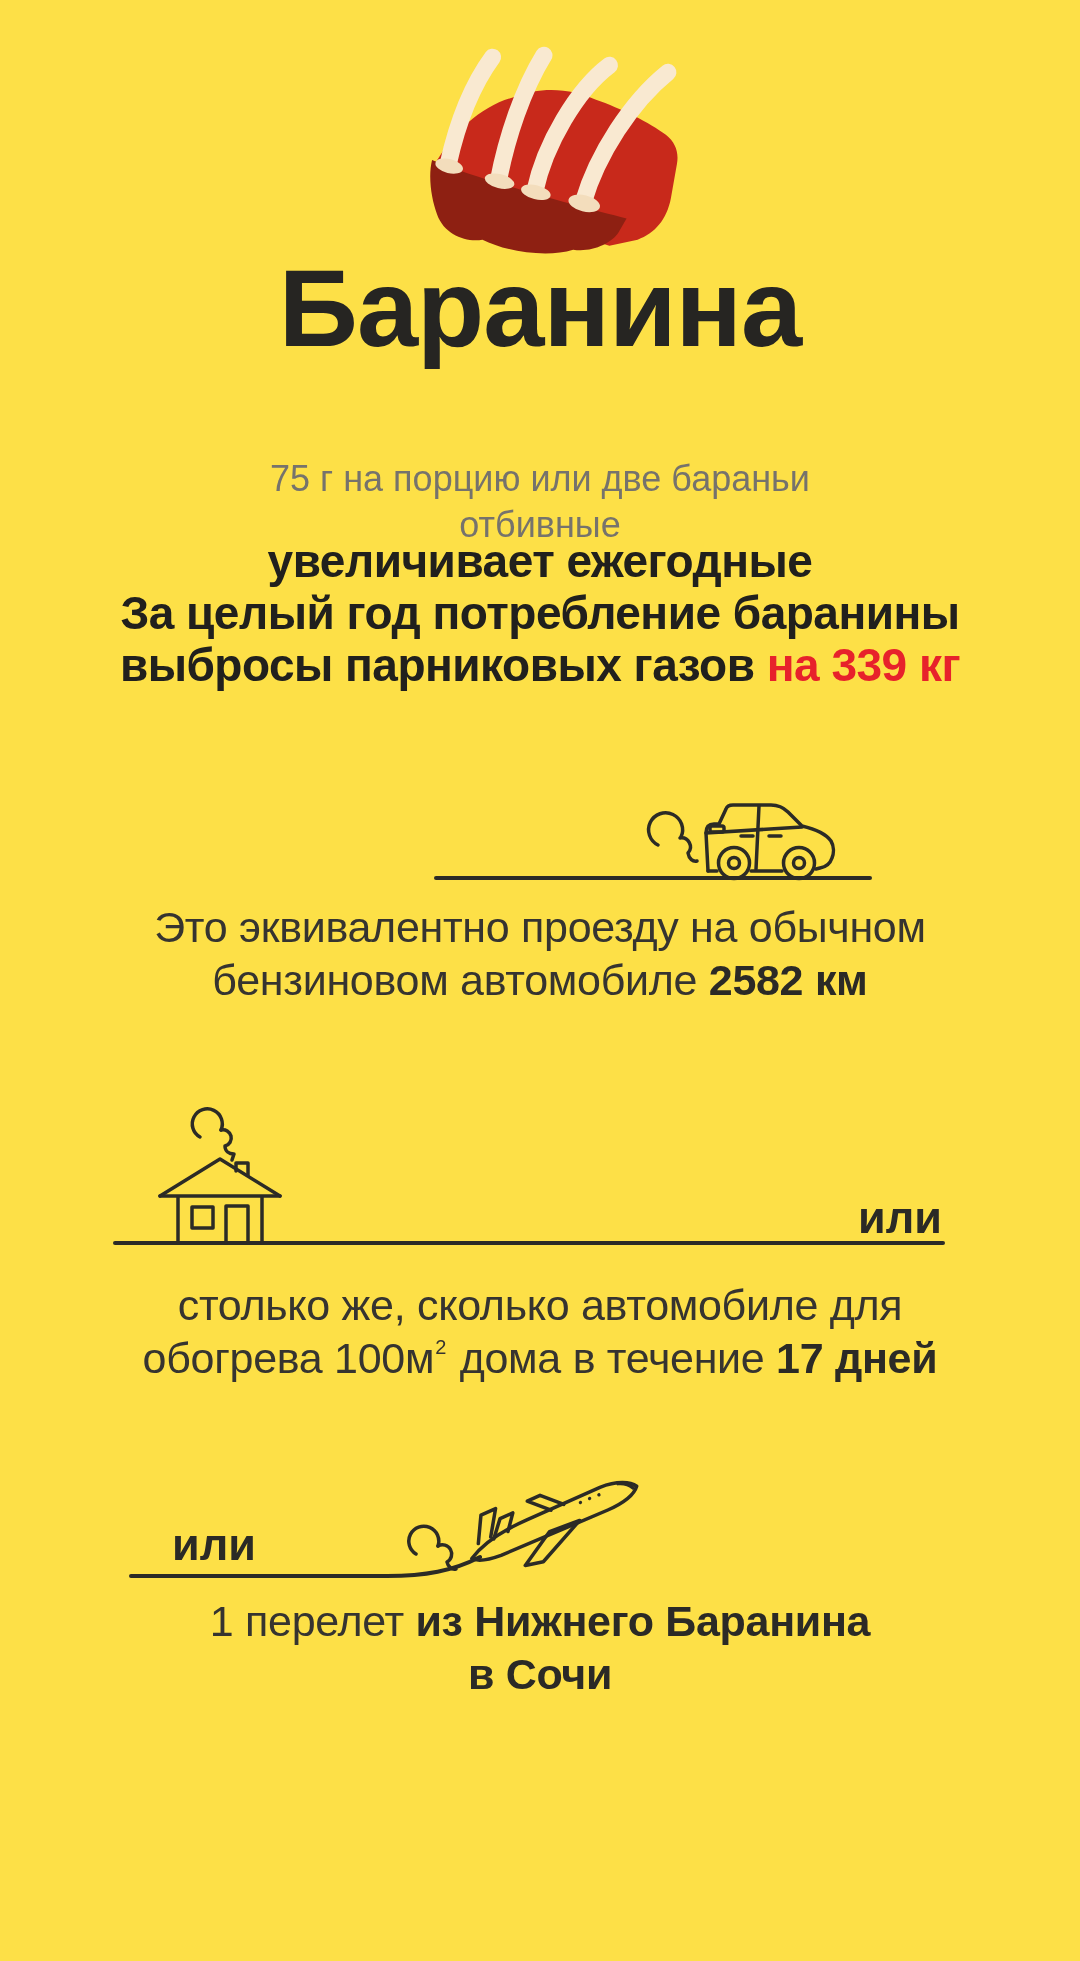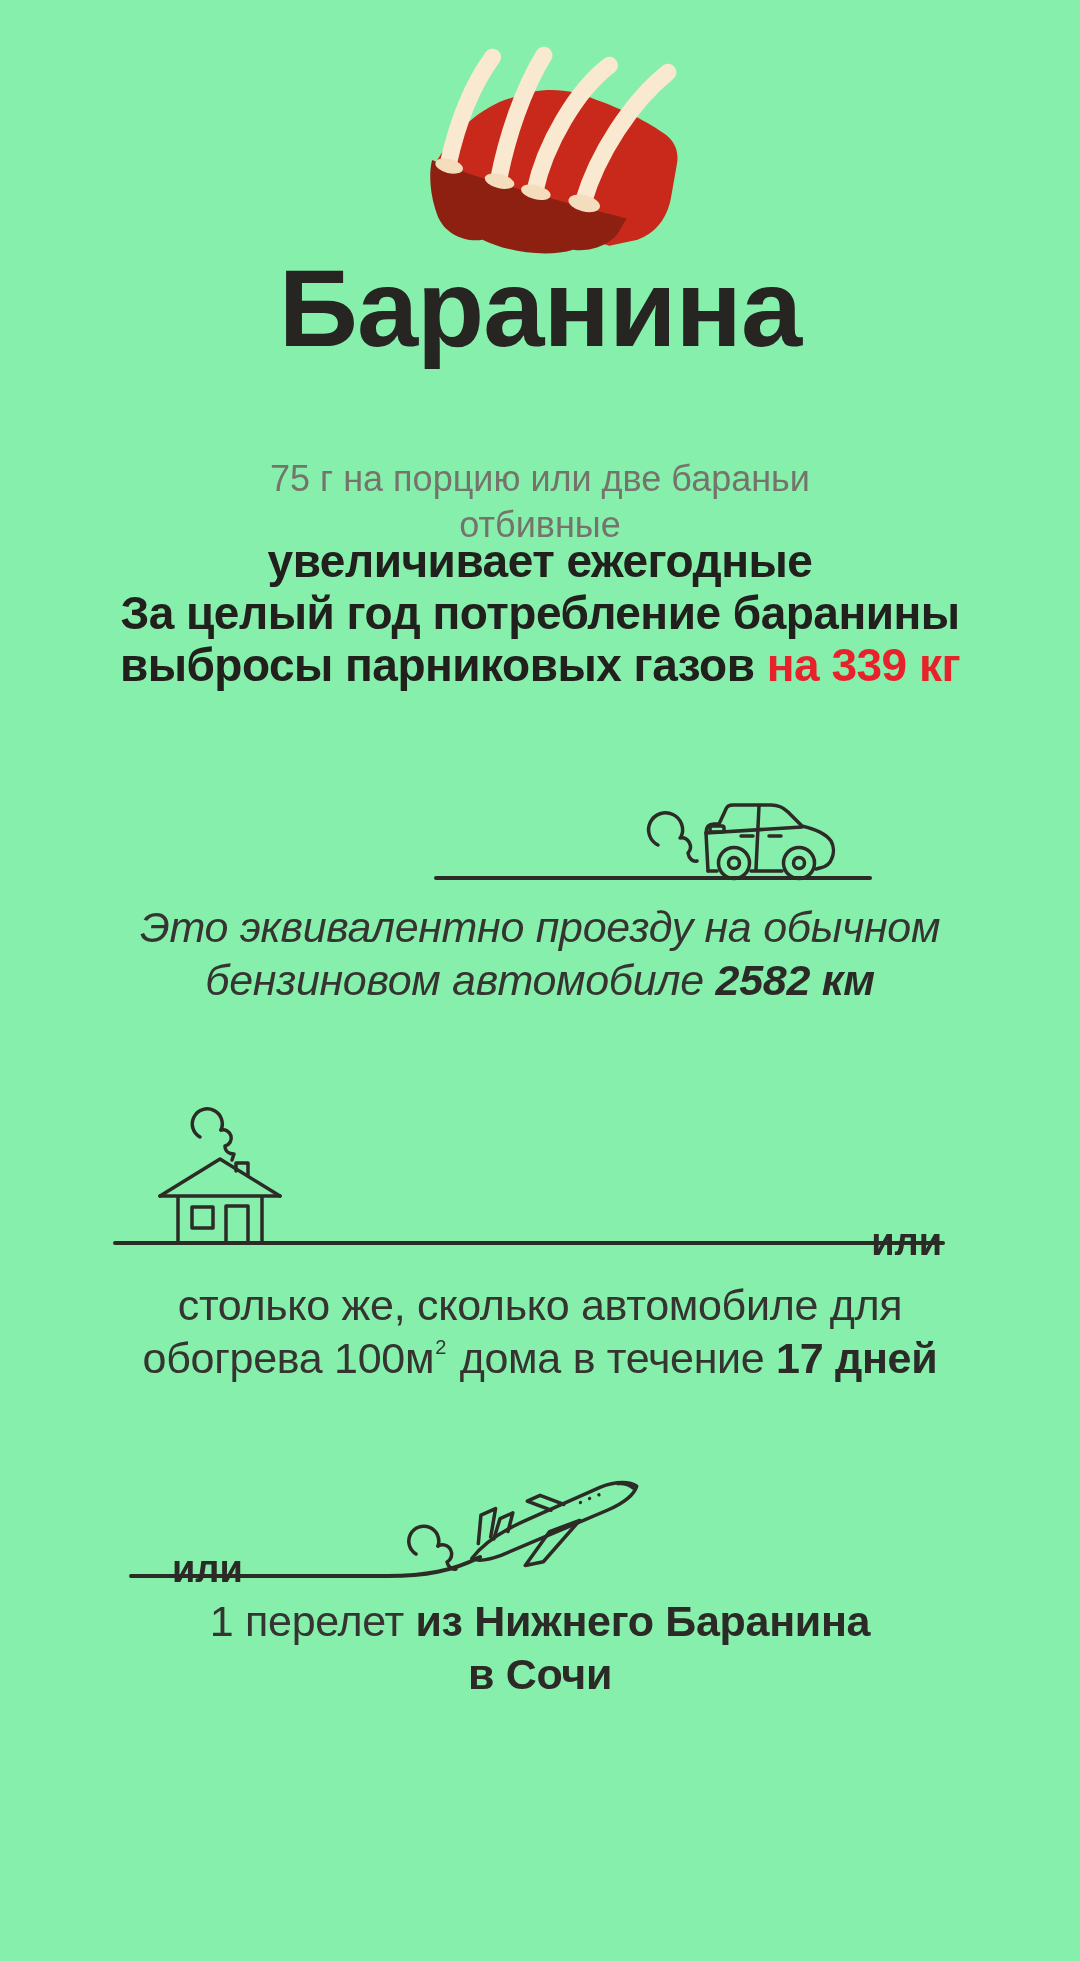--- a/index.html
+++ b/index.html
@@ -1,27 +1,27 @@
 <!DOCTYPE html>
 <html><head>
 <meta charset="utf-8">
 <style>
   html,body{margin:0;padding:0;}
   body{background:#fcfaf2;font-family:"Liberation Sans","DejaVu Sans",sans-serif;}
-  .page{position:relative;width:1080px;height:1961px;margin:0 auto;background:#86efac;overflow:hidden;}
+  .page{position:relative;width:1080px;height:1961px;margin:0 auto;background:#fde047;overflow:hidden;}
   .abs{position:absolute;}
   .ctr{position:absolute;left:0;width:1080px;text-align:center;}
   .line{white-space:nowrap;}
   .page-title{top:252px;font-size:110px;line-height:112px;font-weight:bold;color:#262522;letter-spacing:-1px;}
   .subtitle{top:426px;font-size:36px;line-height:46px;color:#76736c;font-weight:400;margin-top:30px;}
   .headline{top:535px;font-size:46px;line-height:52px;font-weight:bold;color:#21201d;letter-spacing:-0.5px;}
   .headline .red{color:#e7222b;text-align:right;}
   .fact-text{font-size:43px;line-height:53px;color:#363430;font-weight:400;letter-spacing:-0.3px;}
   .fact-text b{font-weight:bold;color:#2b2a26;}
-  .or-label{font-size:38px;font-weight:bold;color:#2b2a26;line-height:48px;margin-top:24px;}
+  .or-label{font-size:45px;font-weight:bold;color:#2b2a26;line-height:48px;}
   sup.sq{font-size:20px;line-height:0;position:relative;top:-4px;vertical-align:super;margin:0 2px 0 1px;color:#363430;}
   svg{display:block;}
 </style>
 </head>
 <body>
 
 <div class="page">
 
   <svg class="abs" style="left:424px;top:44px;" width="262" height="224" viewBox="0 0 260 220">
     <g>
@@ -76,21 +76,21 @@
       </g>
       <g>
         <circle cx="306" cy="87" r="15.5"></circle>
         <circle cx="306" cy="87" r="5.5"></circle>
         <circle cx="371" cy="87" r="15.5"></circle>
         <circle cx="371" cy="87" r="5.5"></circle>
       </g>
     </g>
   </svg>
 
-  <div class="ctr fact-text" style="top:901px;font-style:italic;">
+  <div class="ctr fact-text" style="top:901px;">
     <div class="line">Это эквивалентно проезду на обычном</div>
     <div class="line"><span>бензиновом автомобиле</span> <b>2582 км</b></div>
   </div>
 
   <svg class="abs" style="left:112px;top:1083px;" width="835" height="170" viewBox="0 0 835 170">
     <g fill="none" stroke="#2c2b26" stroke-width="3.5" stroke-linecap="round" stroke-linejoin="round">
       <line x1="3" y1="160" x2="831" y2="160" stroke-width="4"></line>
       <g>
         <path d="M88,54 A15,15 0 1 1 109,47"></path>
         <path d="M109,47 A7,7 0 0 1 113,63 C113,68 117,71 122,71 L120,77"></path>

